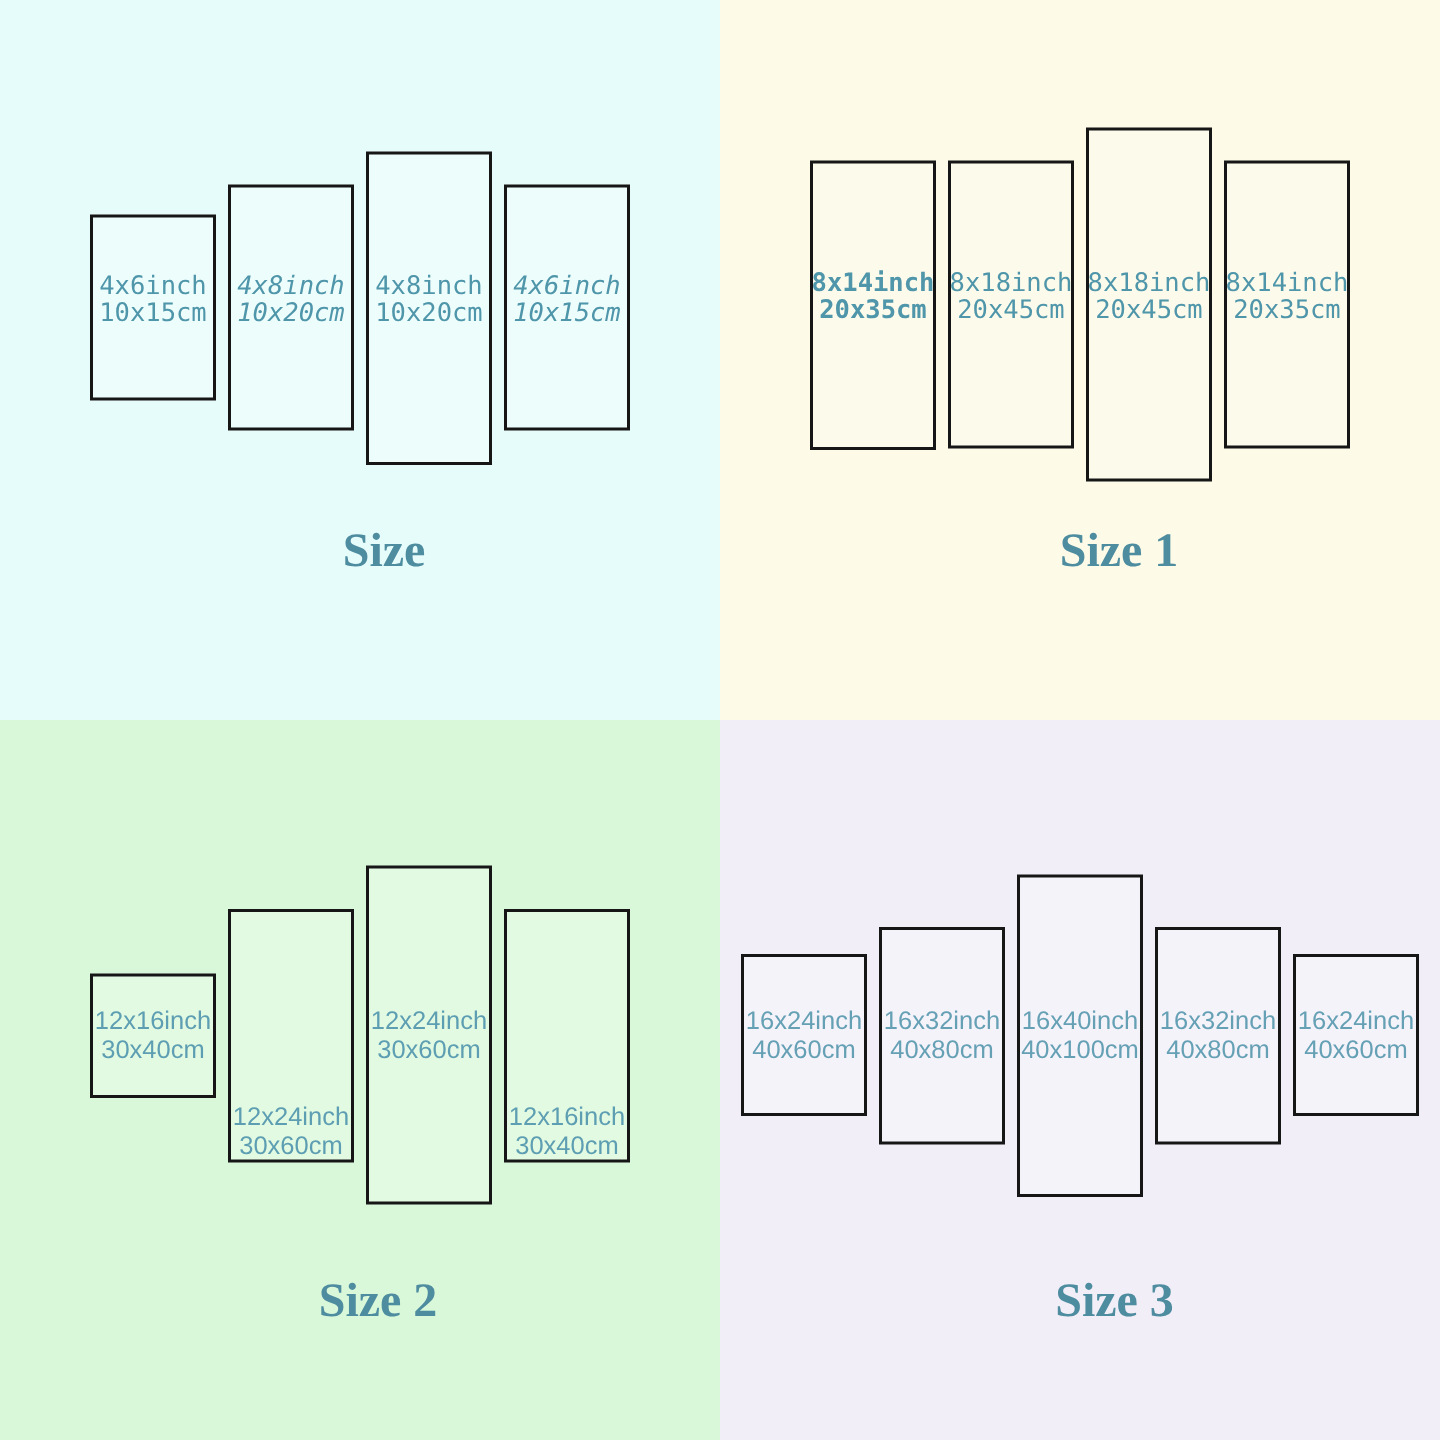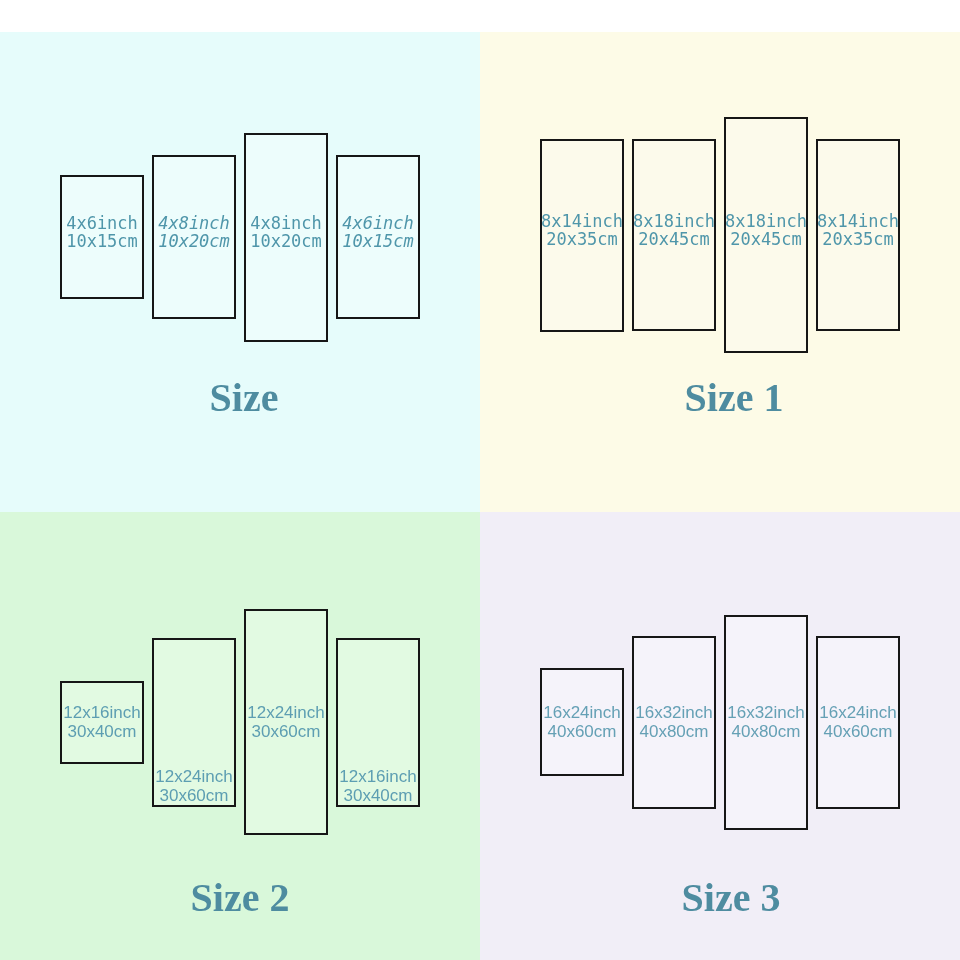--- a/index.html
+++ b/index.html
@@ -9,21 +9,20 @@
     display: grid;
     grid-template-columns: 480px 480px;
     grid-template-rows: 480px 480px;
     overflow: hidden;
     font-family: "Liberation Sans", sans-serif;
   }
   .quadrant {
     position: relative;
     width: 480px; height: 480px;
     background: var(--bg, #fff);
-    margin-top: 32px;
   }
   .panel-row {
     position: absolute;
     top: 0; left: 0; width: 100%;
     display: flex;
     justify-content: center;
     align-items: center;
     gap: 8px;
   }
   .q0 .panel-row { height: 410px; }
@@ -38,28 +37,28 @@
     background: var(--panel-fill, #fff);
     display: flex;
     align-items: center;
     justify-content: center;
     overflow: visible;
   }
   
   .q0 .panel:nth-child(1), .q0 .panel:nth-child(5) { height: 124px; }
   .q0 .panel:nth-child(2), .q0 .panel:nth-child(4) { height: 164px; font-style: italic; }
   .q0 .panel:nth-child(3)                          { height: 209px; }
-  .q1 .panel:nth-child(1), .q1 .panel:nth-child(5) { height: 193px; }
+  .q1 .panel:nth-child(1), .q1 .panel:nth-child(5) { height: 193px; font-weight: bold; }
   .q1 .panel:nth-child(2), .q1 .panel:nth-child(4) { height: 192px; }
   .q1 .panel:nth-child(3)                          { height: 236px; }
   .q2 .panel:nth-child(1), .q2 .panel:nth-child(5) { height: 83px; }
   .q2 .panel:nth-child(2), .q2 .panel:nth-child(4) { height: 169px; align-items: flex-end; }
   .q2 .panel:nth-child(3)                          { height: 226px; }
   .q3 .panel:nth-child(1), .q3 .panel:nth-child(5) { height: 108px; }
-  .q3 .panel:nth-child(2), .q3 .panel:nth-child(4) { height: 173px; }
+  .q3 .panel:nth-child(2), .q3 .panel:nth-child(4) { height: 145px; }
   .q3 .panel:nth-child(3)                          { height: 215px; }
 
   .panel-label {
     text-align: center;
     white-space: nowrap;
     color: var(--label-color, #4f96aa);
     z-index: 2;
   }
   .panel-label .line { display: block; }
   .q0 .panel-label, .q1 .panel-label {
@@ -69,26 +68,26 @@
     transform: translateY(-5px);
   }
   .q2 .panel-label, .q3 .panel-label {
     font-family: "Liberation Sans", sans-serif;
     font-size: 17px;
     line-height: 19px;
   }
 
   .quadrant-title {
     position: absolute;
-    left: 4px; width: 100%;
+    left: 16px; width: 100%;
     margin: 0;
     text-align: center;
     font-family: "Liberation Serif", serif;
     font-weight: 700;
-    font-size: 40px;
+    font-size: 32px;
     line-height: 42px;
     color: var(--title-color, #4e8ca0);
   }
   .q0 .quadrant-title, .q1 .quadrant-title { top: 345px; }
   .q2 .quadrant-title, .q3 .quadrant-title { top: 365px; }
   .q1 .quadrant-title { transform: translateX(10px); }
   .q2 .quadrant-title { transform: translateX(-4px); }
   .q3 .quadrant-title { transform: translateX(7px); }
 </style>
 </head>
@@ -195,20 +194,26 @@
         </div>
       </div>
       <div class="panel">
         <div class="panel-label">
           <span class="line">16x32inch</span>
           <span class="line">40x80cm</span>
         </div>
       </div>
       <div class="panel">
         <div class="panel-label">
+          <span class="line">16x40inch</span>
+          <span class="line">40x100cm</span>
+        </div>
+      </div>
+      <div class="panel">
+        <div class="panel-label">
           <span class="line">16x32inch</span>
           <span class="line">40x80cm</span>
         </div>
       </div>
       <div class="panel">
         <div class="panel-label">
           <span class="line">16x24inch</span>
           <span class="line">40x60cm</span>
         </div>
       </div>

